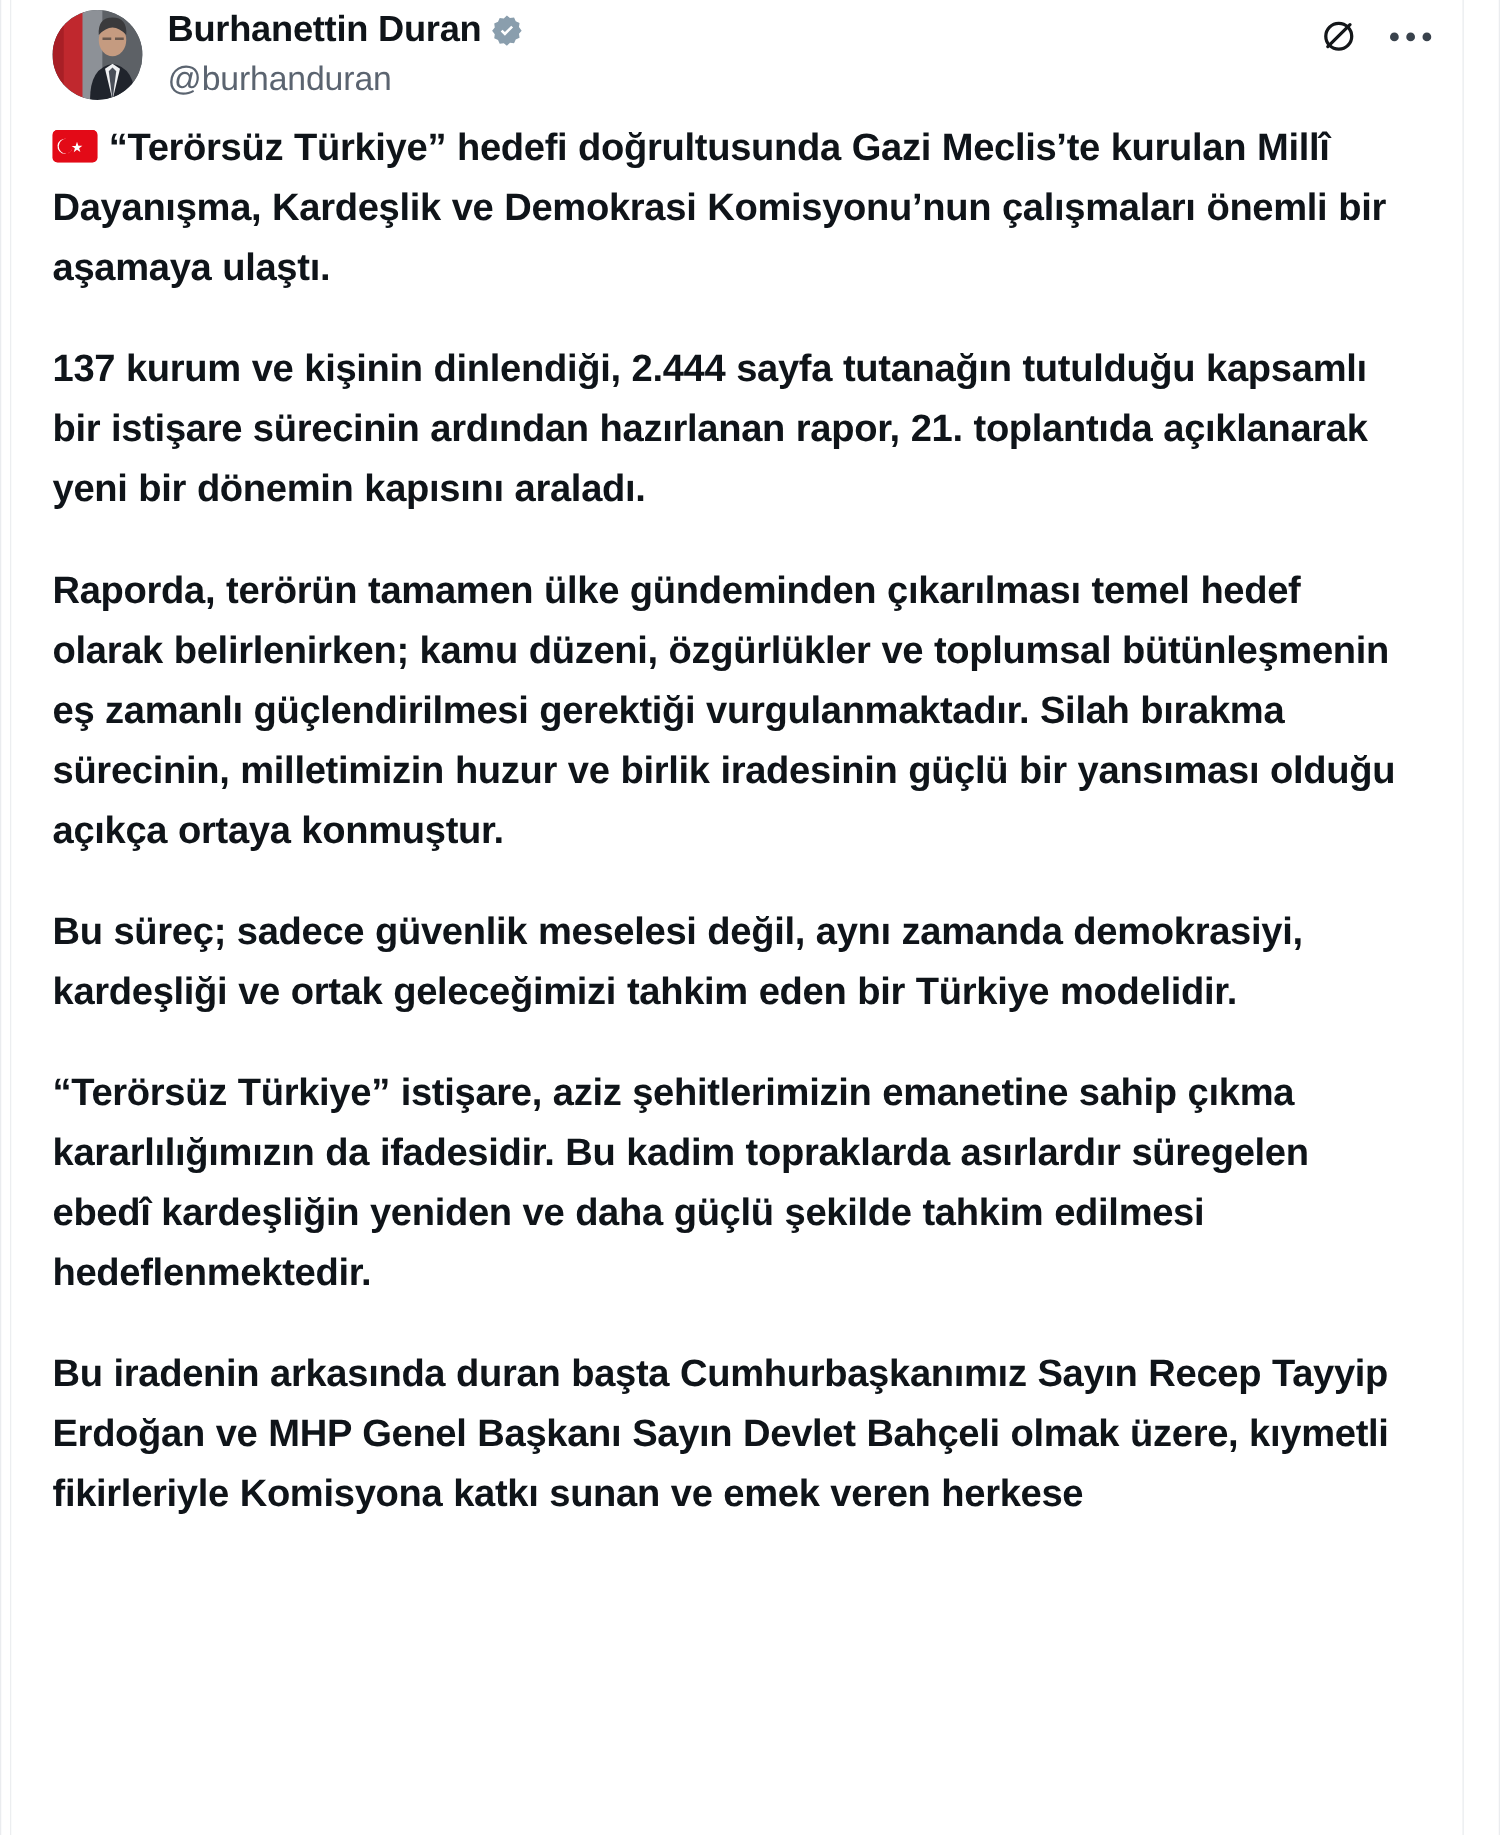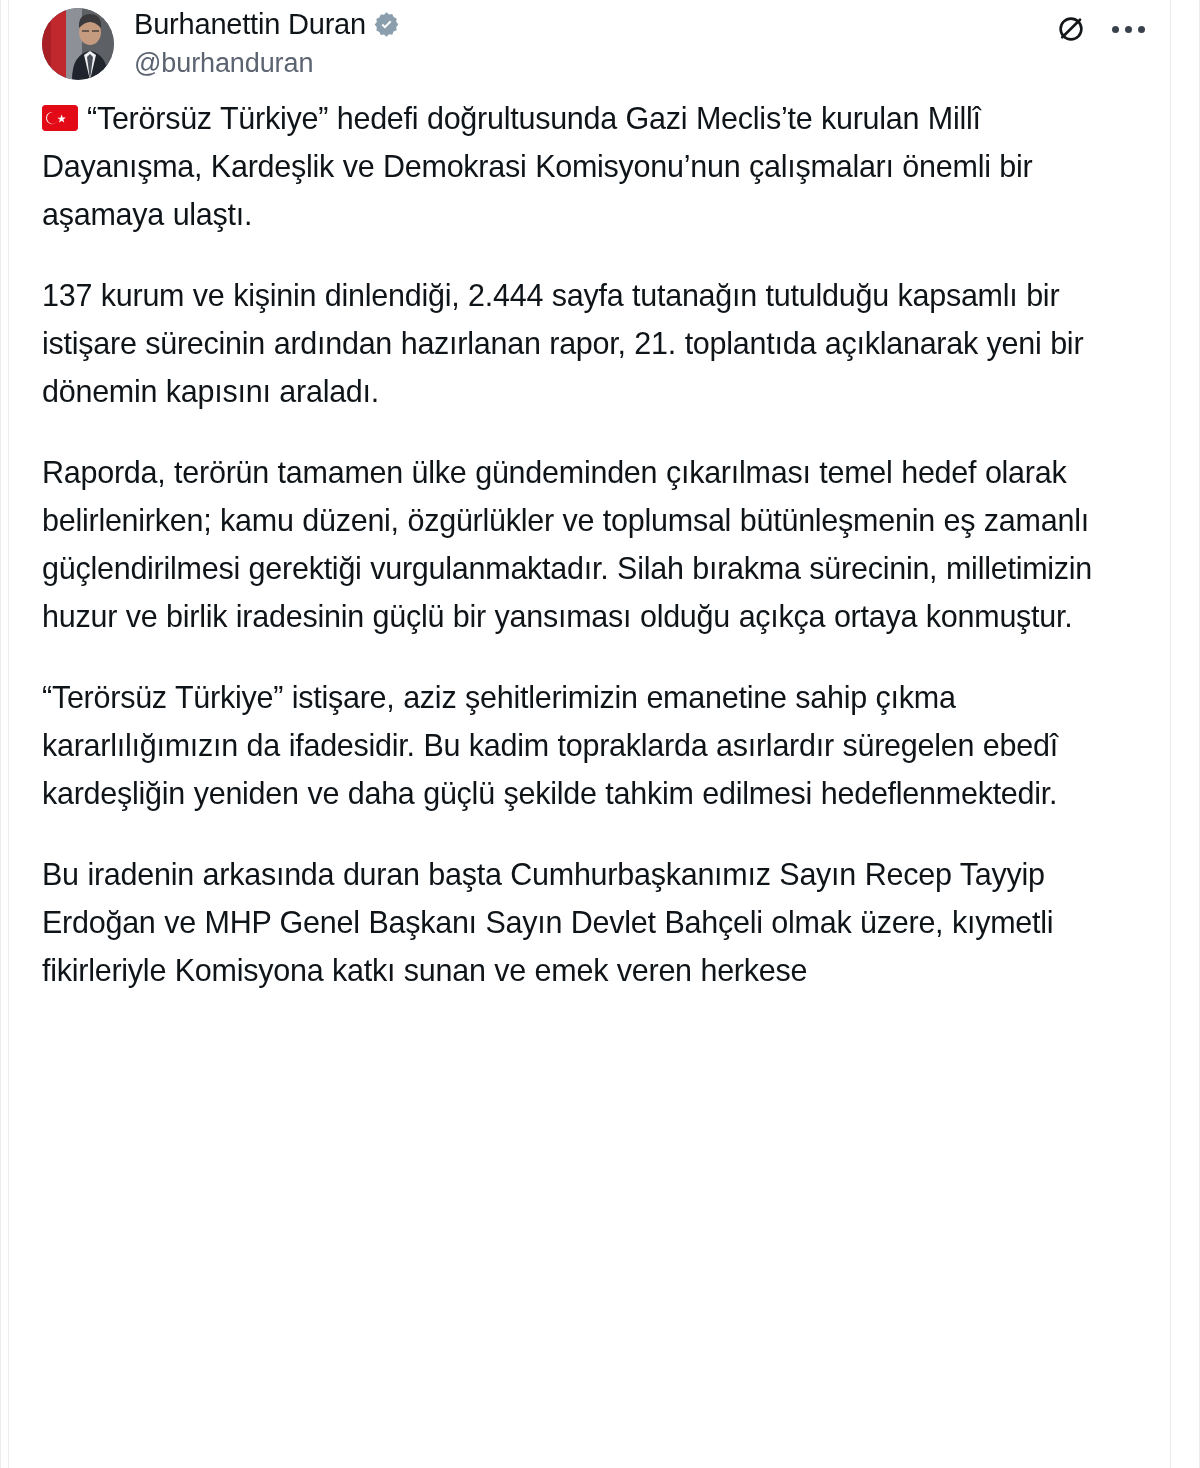--- a/index.html
+++ b/index.html
@@ -71,21 +71,21 @@
     justify-content: flex-start;
   }
   .name-row {
     display: flex;
     align-items: center;
     gap: 7px;
     line-height: 1;
   }
   .display-name {
     font-size: 29px;
-    font-weight: 400;
+    font-weight: 700;
     color: #0f1419;
     letter-spacing: -0.2px;
     white-space: nowrap;
   }
   .verified-badge {
     width: 27px;
     height: 27px;
     display: inline-block;
     flex: 0 0 27px;
   }
@@ -135,20 +135,21 @@
     padding: 12px 0 0 33px;
     max-width: 1090px;
   }
   .para {
     font-size: 30.5px;
     line-height: 48px;
     color: #0f1419;
     letter-spacing: -0.25px;
     margin: 0 0 33px 0;
     word-spacing: 0.4px;
+    font-weight: bold;
   }
   .para:last-child { margin-bottom: 4px; }
 
   .flag-emoji {
     display: inline-block;
     width: 36px;
     height: 26px;
     border-radius: 4px;
     background: #e30a17;
     position: relative;
@@ -226,17 +227,18 @@
         <svg viewBox="0 0 36 26" xmlns="http://www.w3.org/2000/svg" aria-hidden="true">
           <rect width="36" height="26" rx="4" fill="#e30a17"></rect>
           <path d="M16.2 13 a6.1 6.1 0 1 1 -5.2 -6 a5 5 0 1 0 0 12 a6 6 0 0 0 5.2 -6 z" fill="#ffffff"></path>
           <path d="M19.6 9.4 l1.1 3.1 l3.2 .1 l-2.6 1.9 l1 3.1 l-2.7 -1.8 l-2.6 1.9 l.9 -3.1 l-2.6 -1.8 l3.2 -.1 z" fill="#ffffff"></path>
         </svg>
       </span><span>“Terörsüz Türkiye” hedefi doğrultusunda Gazi Meclis’te kurulan Millî Dayanışma, Kardeşlik ve Demokrasi Komisyonu’nun çalışmaları önemli bir aşamaya ulaştı.</span>
     </p>
 
     <p class="para">137 kurum ve kişinin dinlendiği, 2.444 sayfa tutanağın tutulduğu kapsamlı bir istişare sürecinin ardından hazırlanan rapor, 21. toplantıda açıklanarak yeni bir dönemin kapısını araladı.</p>
     <p class="para">Raporda, terörün tamamen ülke gündeminden çıkarılması temel hedef olarak belirlenirken; kamu düzeni, özgürlükler ve toplumsal bütünleşmenin eş zamanlı güçlendirilmesi gerektiği vurgulanmaktadır. Silah bırakma sürecinin, milletimizin huzur ve birlik iradesinin güçlü bir yansıması olduğu açıkça ortaya konmuştur.</p>
+    <p class="para">Bu süreç; sadece güvenlik meselesi değil, aynı zamanda demokrasiyi, kardeşliği ve ortak geleceğimizi tahkim eden bir Türkiye modelidir.</p>
     <p class="para">“Terörsüz Türkiye” istişare, aziz şehitlerimizin emanetine sahip çıkma kararlılığımızın da ifadesidir. Bu kadim topraklarda asırlardır süregelen ebedî kardeşliğin yeniden ve daha güçlü şekilde tahkim edilmesi hedeflenmektedir.</p>
     <p class="para">Bu iradenin arkasında duran başta Cumhurbaşkanımız Sayın Recep Tayyip Erdoğan ve MHP Genel Başkanı Sayın Devlet Bahçeli olmak üzere, kıymetli fikirleriyle Komisyona katkı sunan ve emek veren herkese</p>
 
   </div>
 </div>
 
 </body></html>

